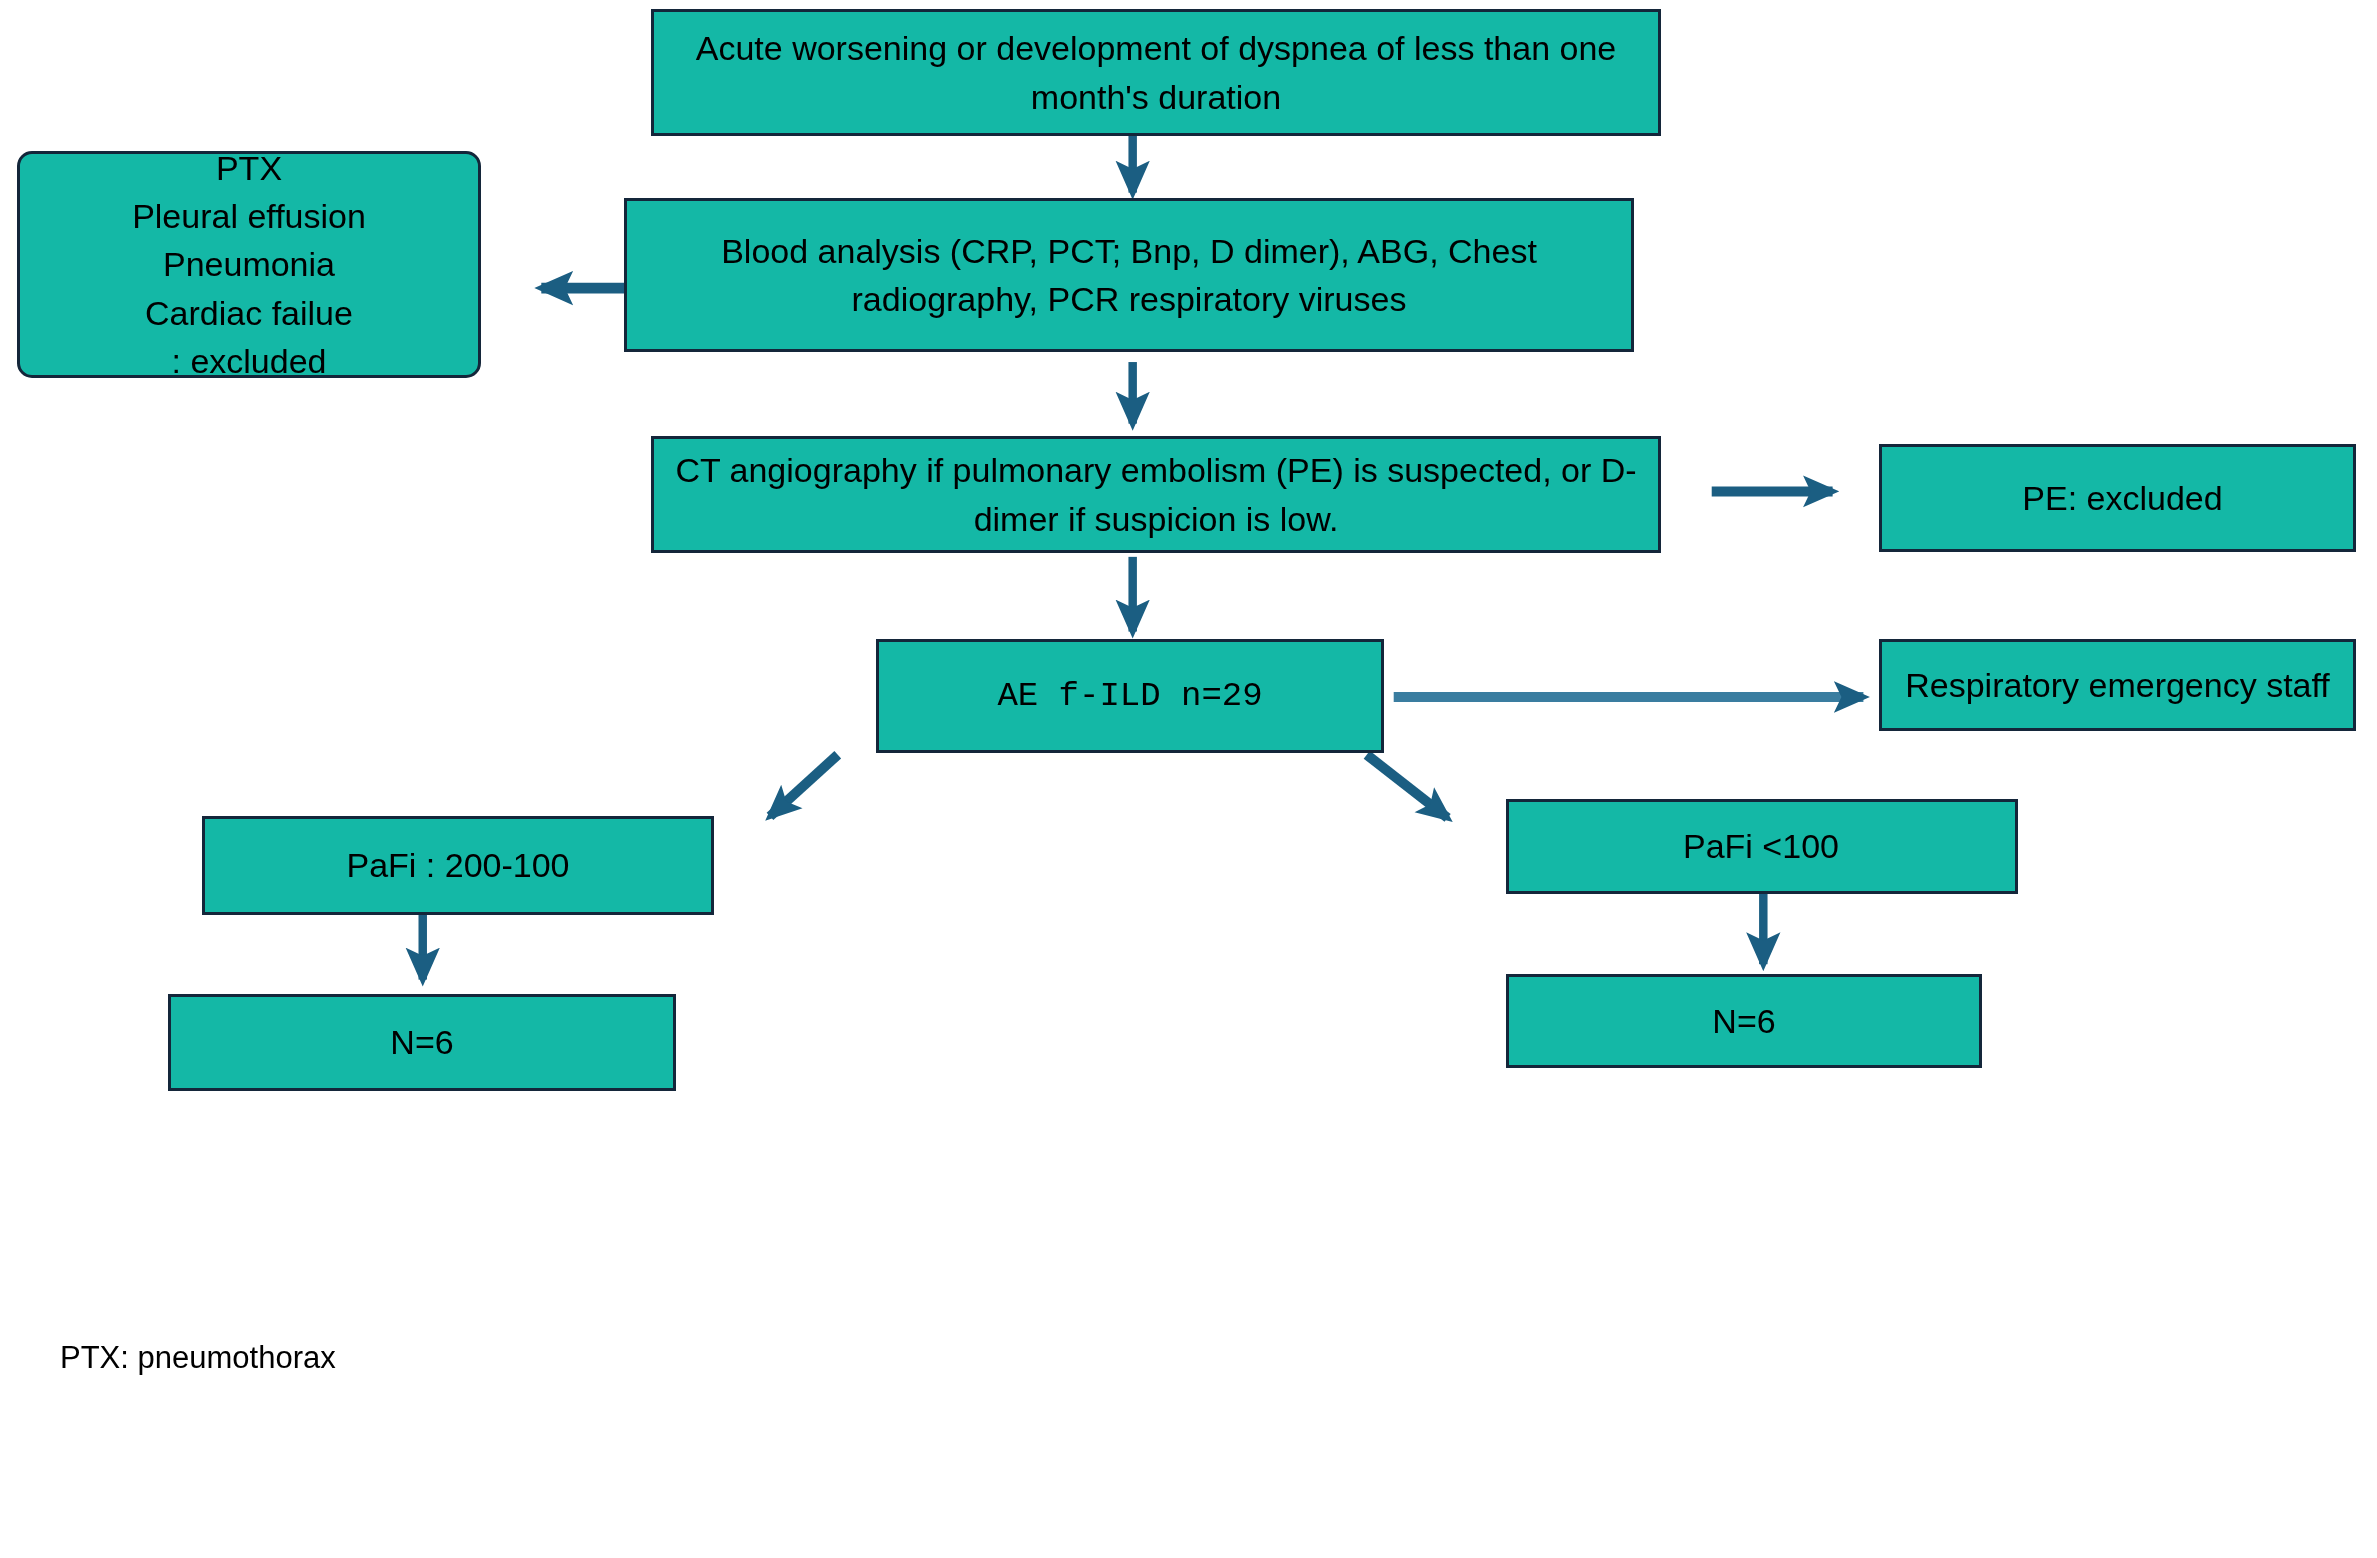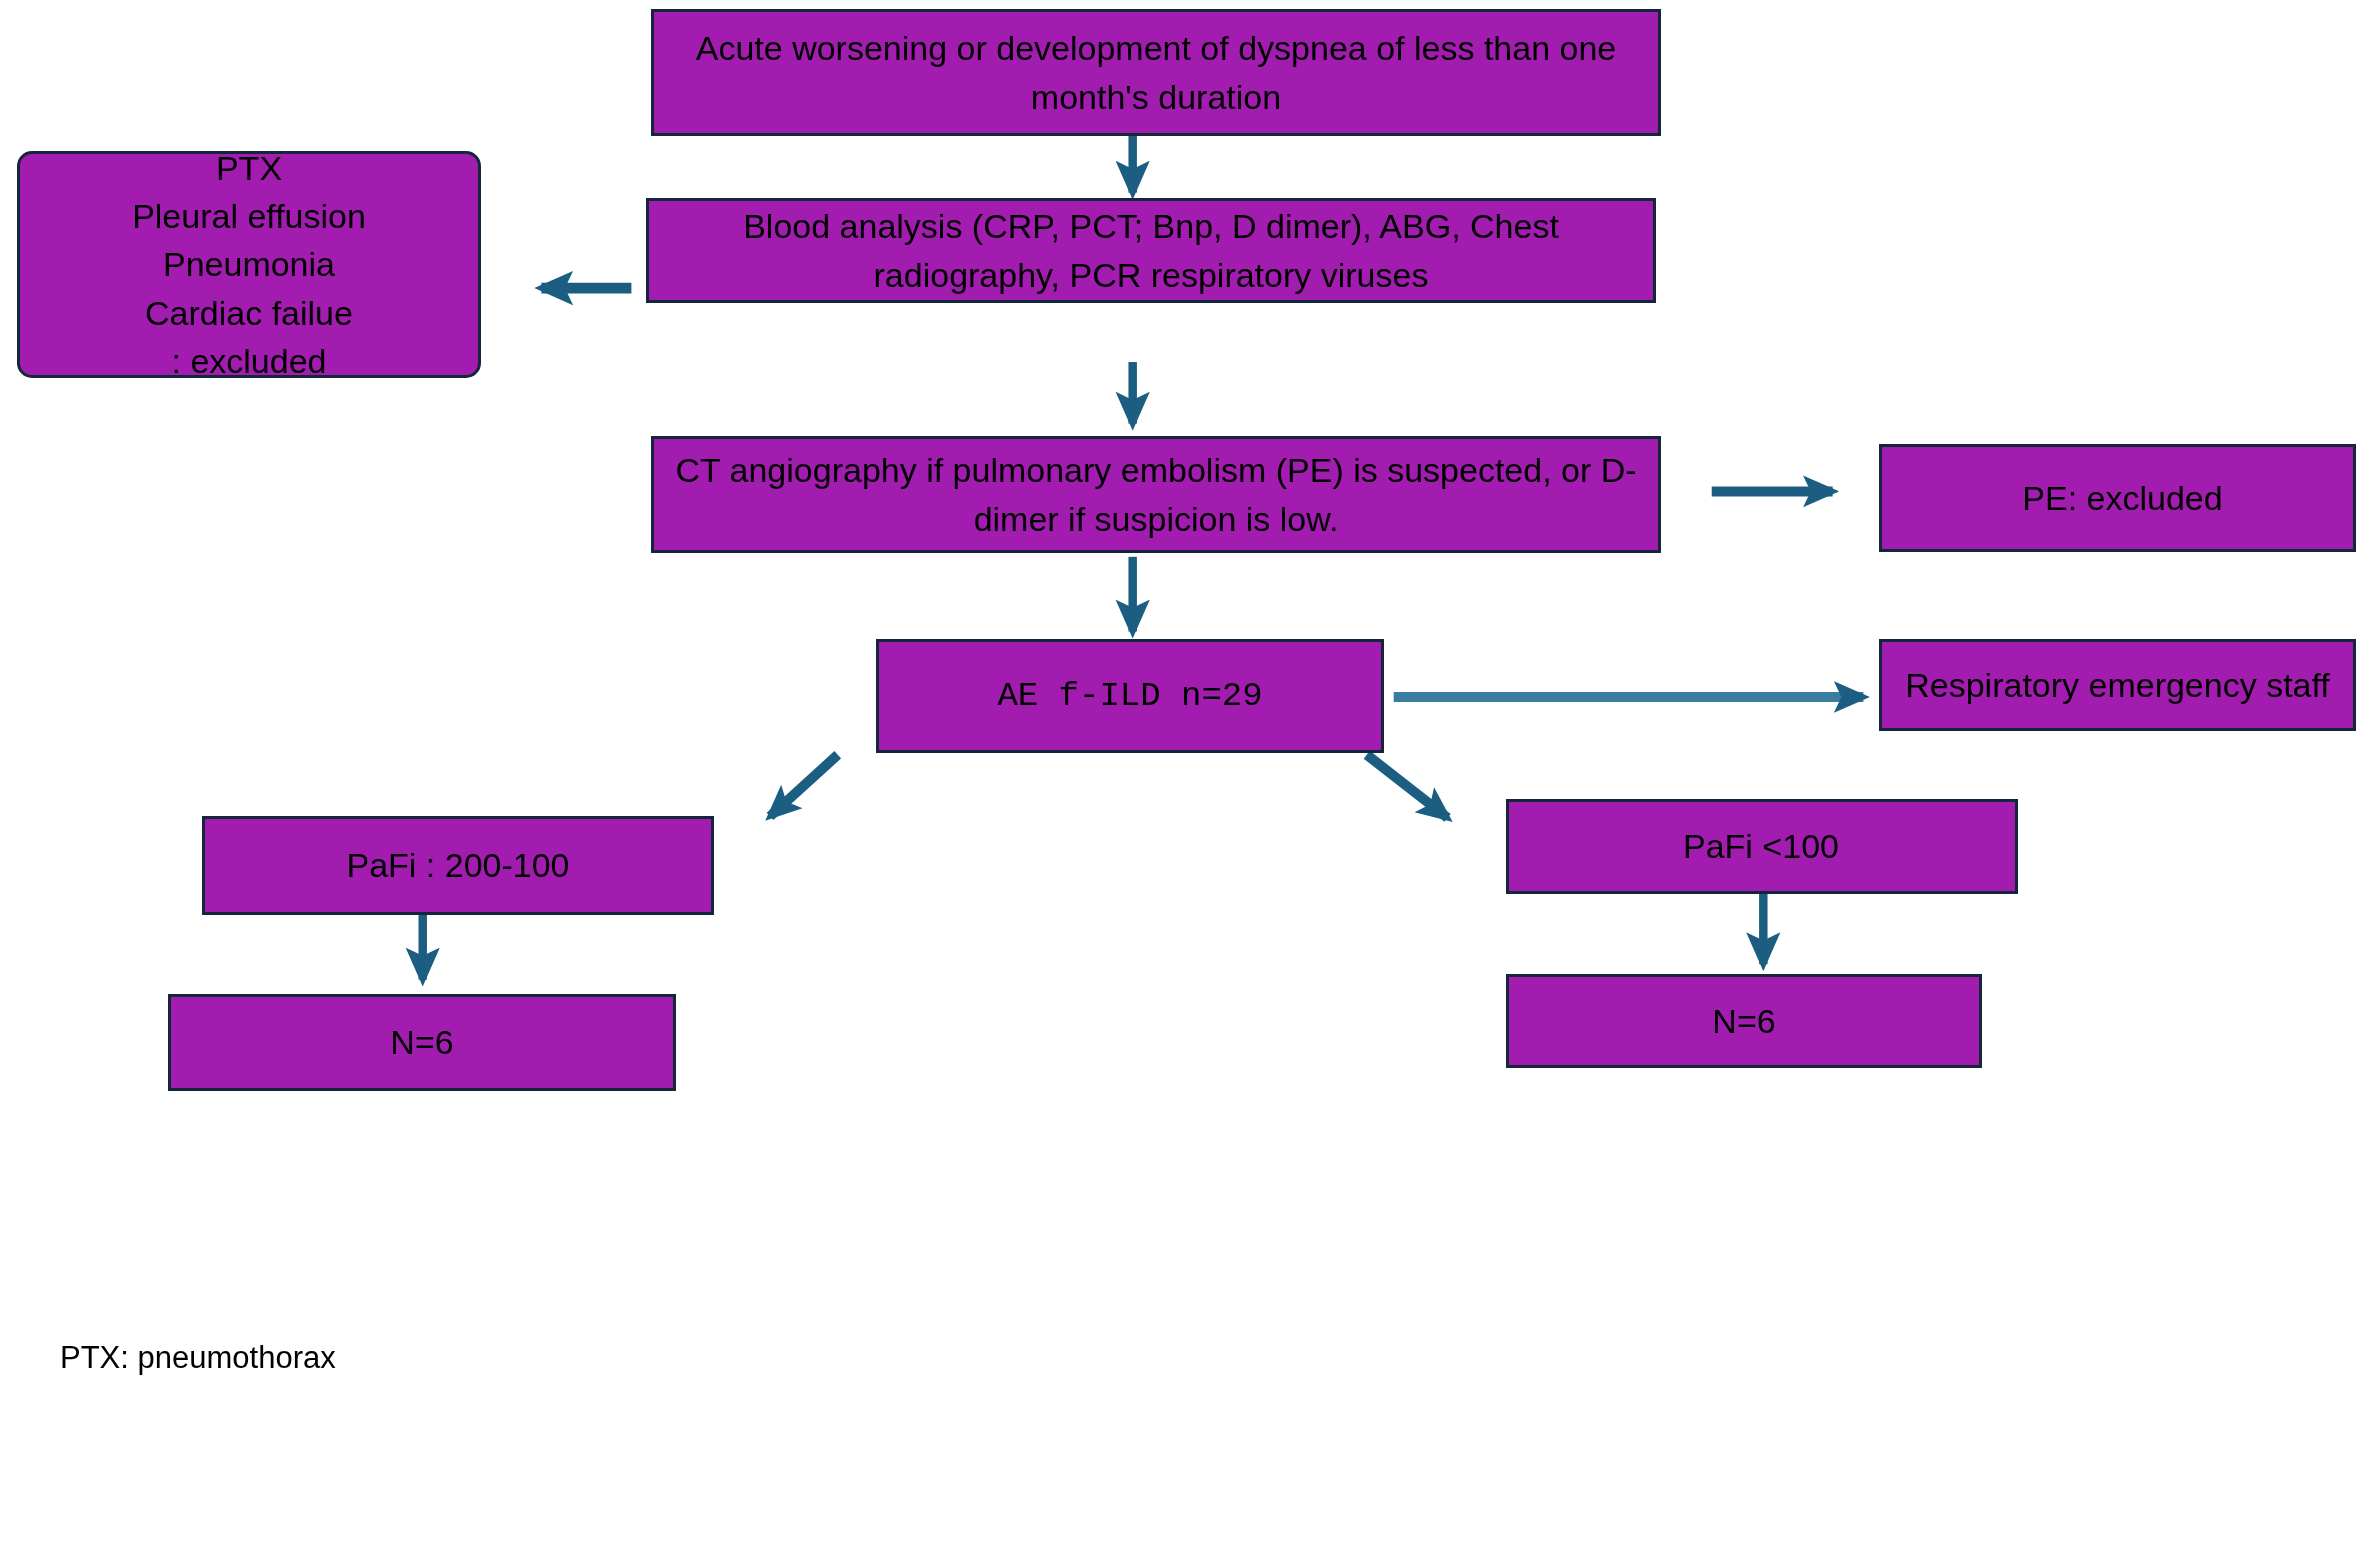--- a/index.html
+++ b/index.html
@@ -12,21 +12,21 @@
     position: relative;
     width: 2377px;
     height: 1558px;
     background: #ffffff;
     font-family: "Liberation Sans", sans-serif;
     overflow: hidden;
   }
   .node {
     position: absolute;
     box-sizing: border-box;
-    background: #a21caf;
+    background: #14b8a6;
     border: 3.9px solid #14263a;
     display: flex;
     align-items: center;
     justify-content: center;
     text-align: center;
     color: #000000;
     line-height: 1.42;
     padding: 4.6px 14px;
   }
   .node .txt {
@@ -110,21 +110,21 @@
 
     <g>
       <line x1="2290" y1="1160" x2="2290" y2="1252" stroke="#1b5e82" stroke-width="11" marker-end="url(#ah)"></line>
     </g>
   </svg>
 
   <div class="node f-lg" style="left:651px; top:9.2px; width:1010px; height:127px;">
     <span class="txt">Acute worsening or development of dyspnea of less than one month's duration</span>
   </div>
 
-  <div class="node f-lg" style="left:646px; top:198px; width:1010px; height:105px;">
+  <div class="node f-lg" style="left:624px; top:198px; width:1010px; height:154px;">
     <span class="txt">Blood analysis (CRP, PCT; Bnp, D dimer), ABG, Chest radiography, PCR respiratory viruses</span>
   </div>
 
   <div class="node f-lg" style="left:17px; top:151px; width:464px; height:227px;border-radius:15px;">
     <span class="txt">PTX
 Pleural effusion
 Pneumonia
 Cardiac failue
 : excluded</span>
   </div>

